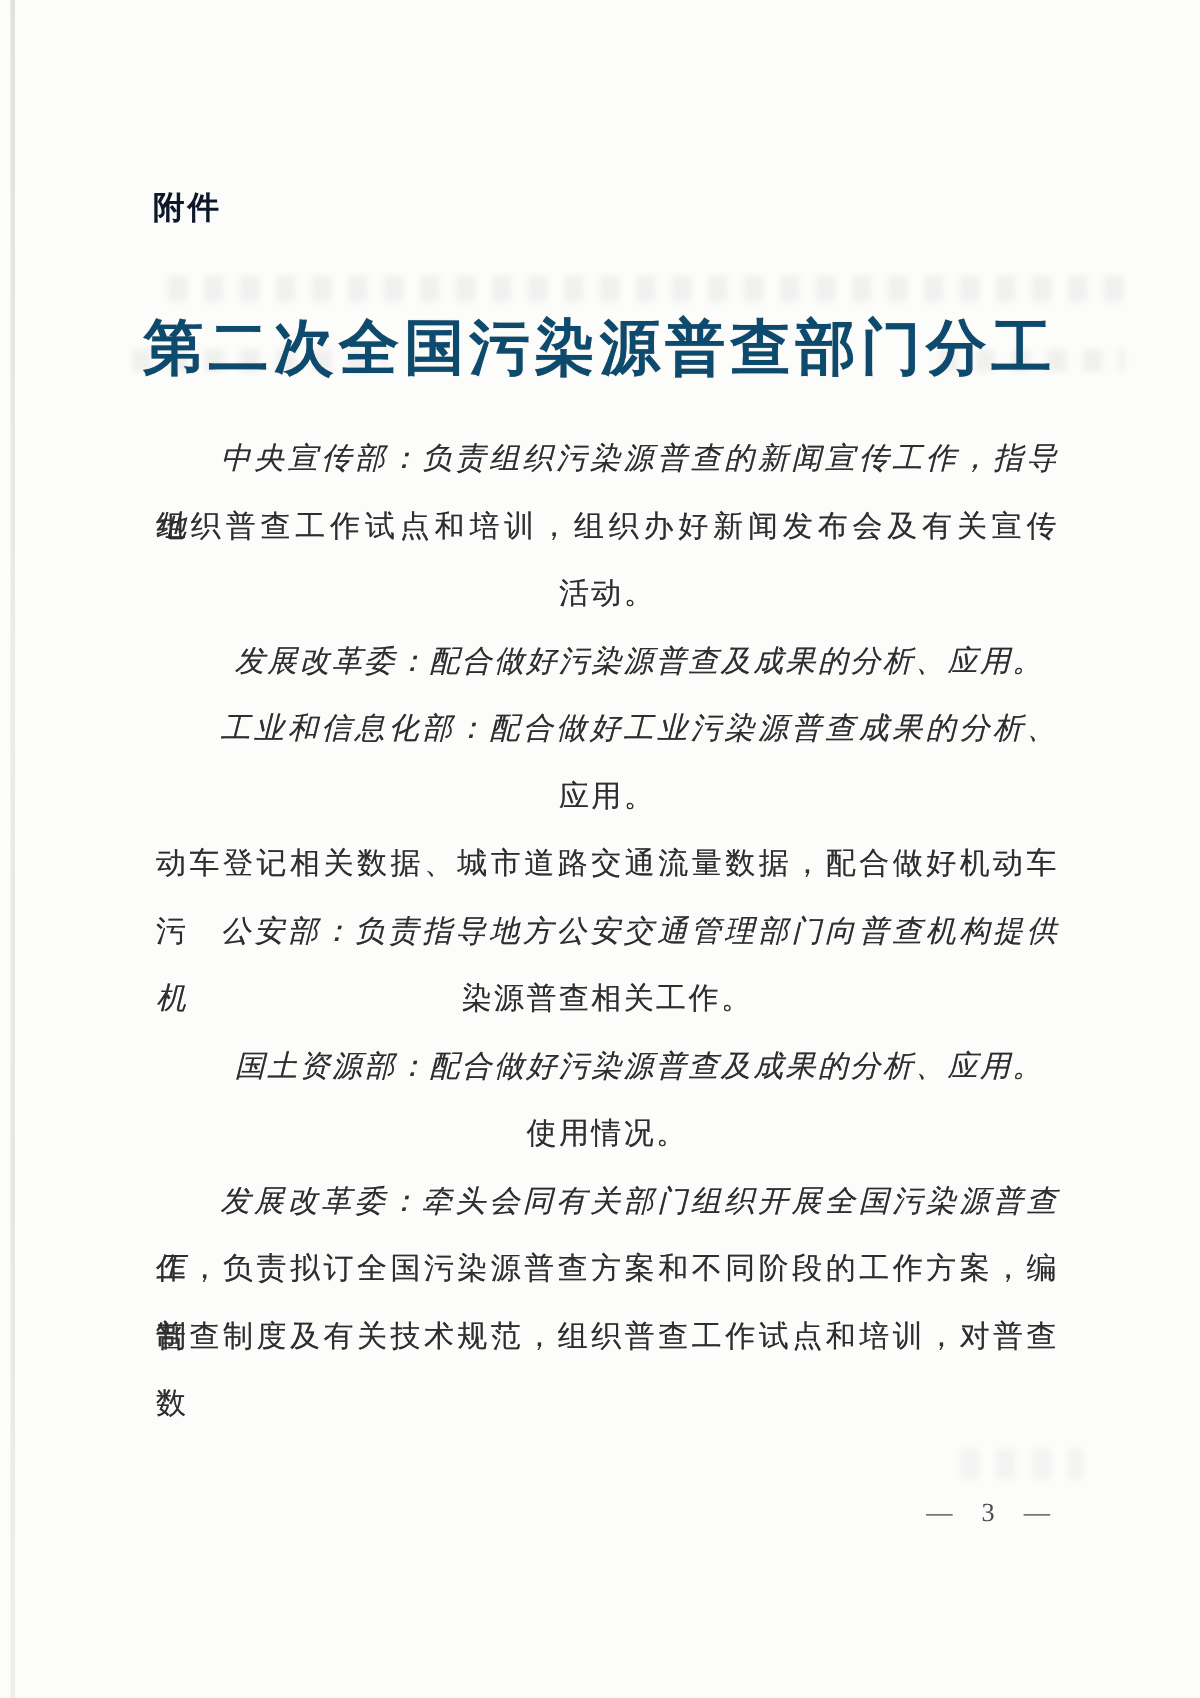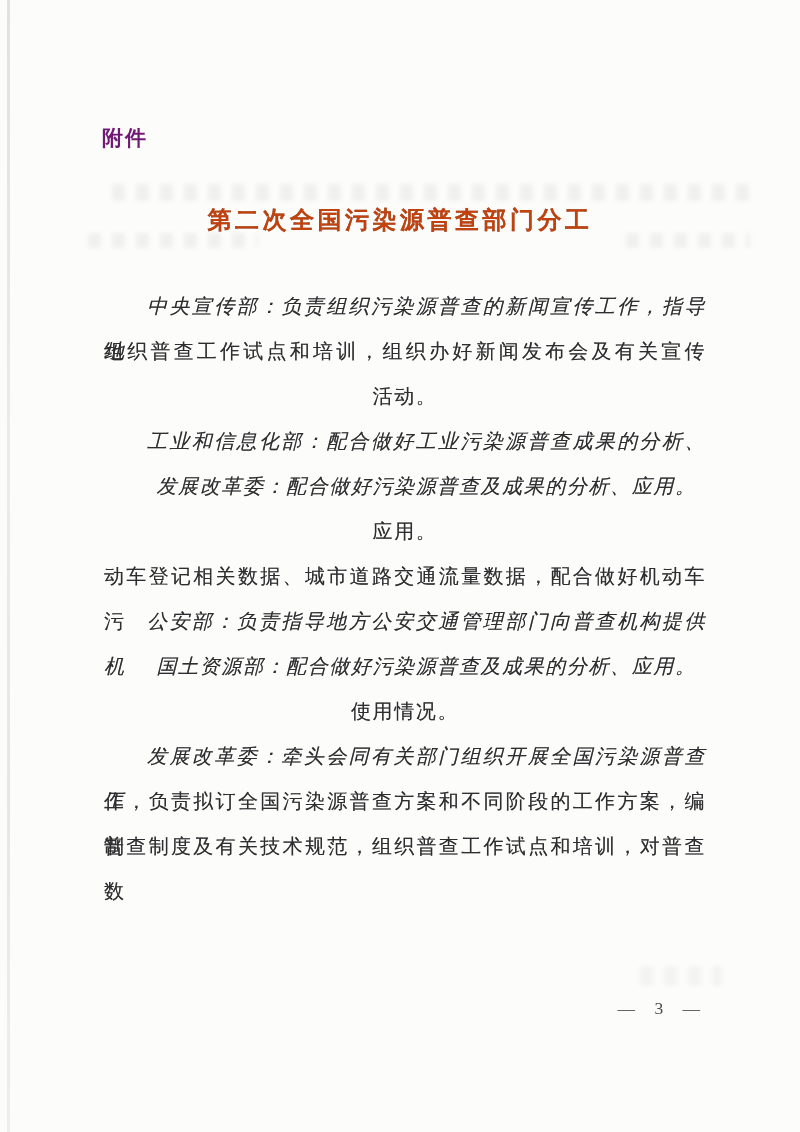--- a/index.html
+++ b/index.html
@@ -33,32 +33,32 @@
   .bleed-1 { left: 112px; top: 184px; width: 638px; height: 17px; }
   .bleed-2 { left: 88px;  top: 233px; width: 170px; height: 15px; }
   .bleed-3 { left: 626px; top: 233px; width: 124px; height: 15px; }
   .bleed-4 { left: 640px; top: 966px; width: 82px;  height: 20px; opacity: .20; }
 
   .attachment-label {
     position: absolute;
     left: 102px; top: 124px;
     font-size: 21px;
     font-weight: bold;
-    color: #701a75;
+    color: #0f172a;
     letter-spacing: 2px;
   }
 
   .doc-title {
     position: absolute;
     left: 0; top: 204px;
     width: 800px;
     text-align: center;
-    font-size: 24px;
+    font-size: 40px;
     font-weight: bold;
-    color: #c2410c;
+    color: #0c4a6e;
     letter-spacing: 3.5px;
     text-shadow: 0 0 .5px rgba(30,30,32,.55);
   }
 
   .doc-body {
     position: absolute;
     left: 104px; top: 284px;
     width: 602px;
     color: #2e2e30;
     font-size: 20px;
@@ -98,25 +98,26 @@
 <div class="bleed bleed-4"></div>
 
 <div class="attachment-label">附件</div>
 
 <h1 class="doc-title">第二次全国污染源普查部门分工</h1>
 
 <div class="doc-body">
   <div class="line indent fill">中央宣传部：负责组织污染源普查的新闻宣传工作，指导地</div>
   <div class="line fill">组织普查工作试点和培训，组织办好新闻发布会及有关宣传</div>
   <div class="line">活动。</div>
+  <div class="line indent">发展改革委：配合做好污染源普查及成果的分析、应用。</div>
   <div class="line indent fill">工业和信息化部：配合做好工业污染源普查成果的分析、</div>
-  <div class="line indent">发展改革委：配合做好污染源普查及成果的分析、应用。</div>
   <div class="line">应用。</div>
   <div class="line fill">动车登记相关数据、城市道路交通流量数据，配合做好机动车污</div>
   <div class="line indent fill">公安部：负责指导地方公安交通管理部门向普查机构提供机</div>
+  <div class="line">染源普查相关工作。</div>
   <div class="line indent">国土资源部：配合做好污染源普查及成果的分析、应用。</div>
   <div class="line">使用情况。</div>
   <div class="line indent fill">发展改革委：牵头会同有关部门组织开展全国污染源普查工</div>
   <div class="line fill">作，负责拟订全国污染源普查方案和不同阶段的工作方案，编制</div>
   <div class="line fill">普查制度及有关技术规范，组织普查工作试点和培训，对普查数</div>
 </div>
 
 <div class="page-number">— 3 —</div>
 
 </body></html>

